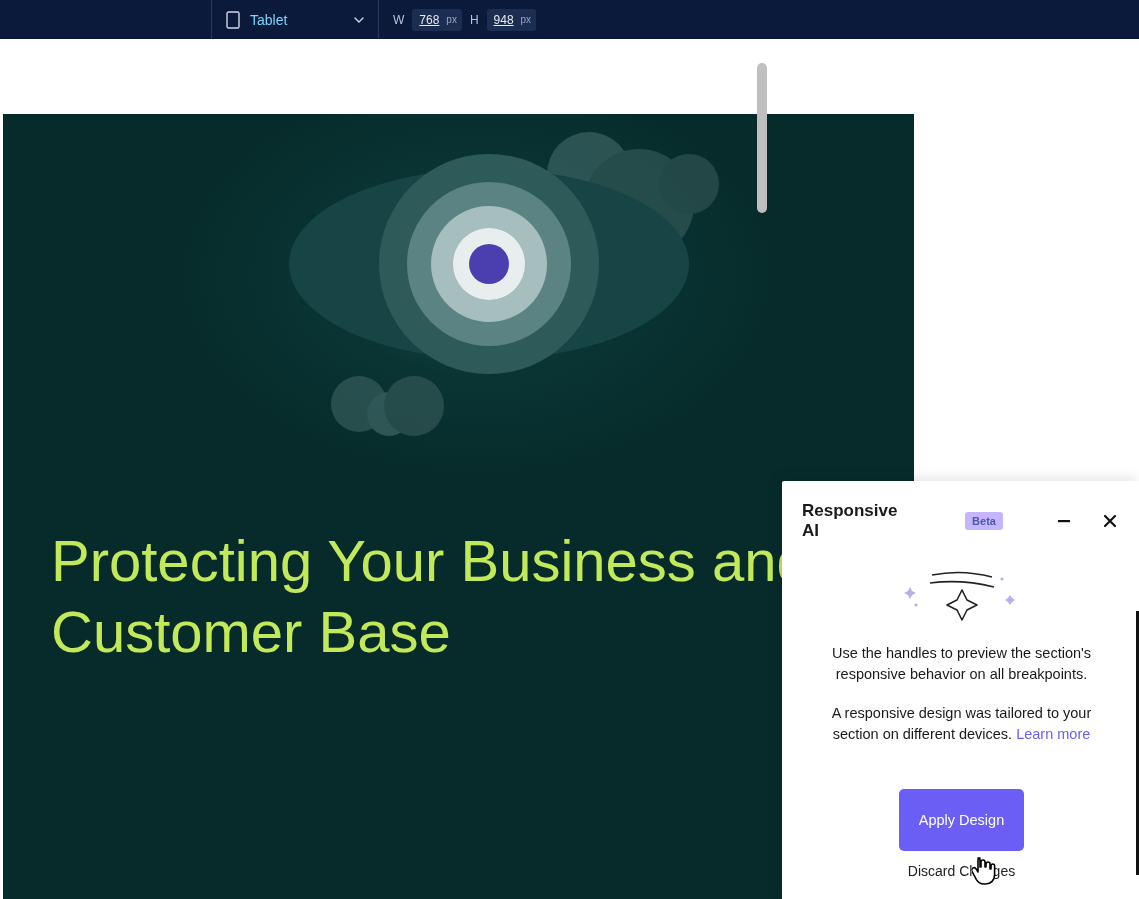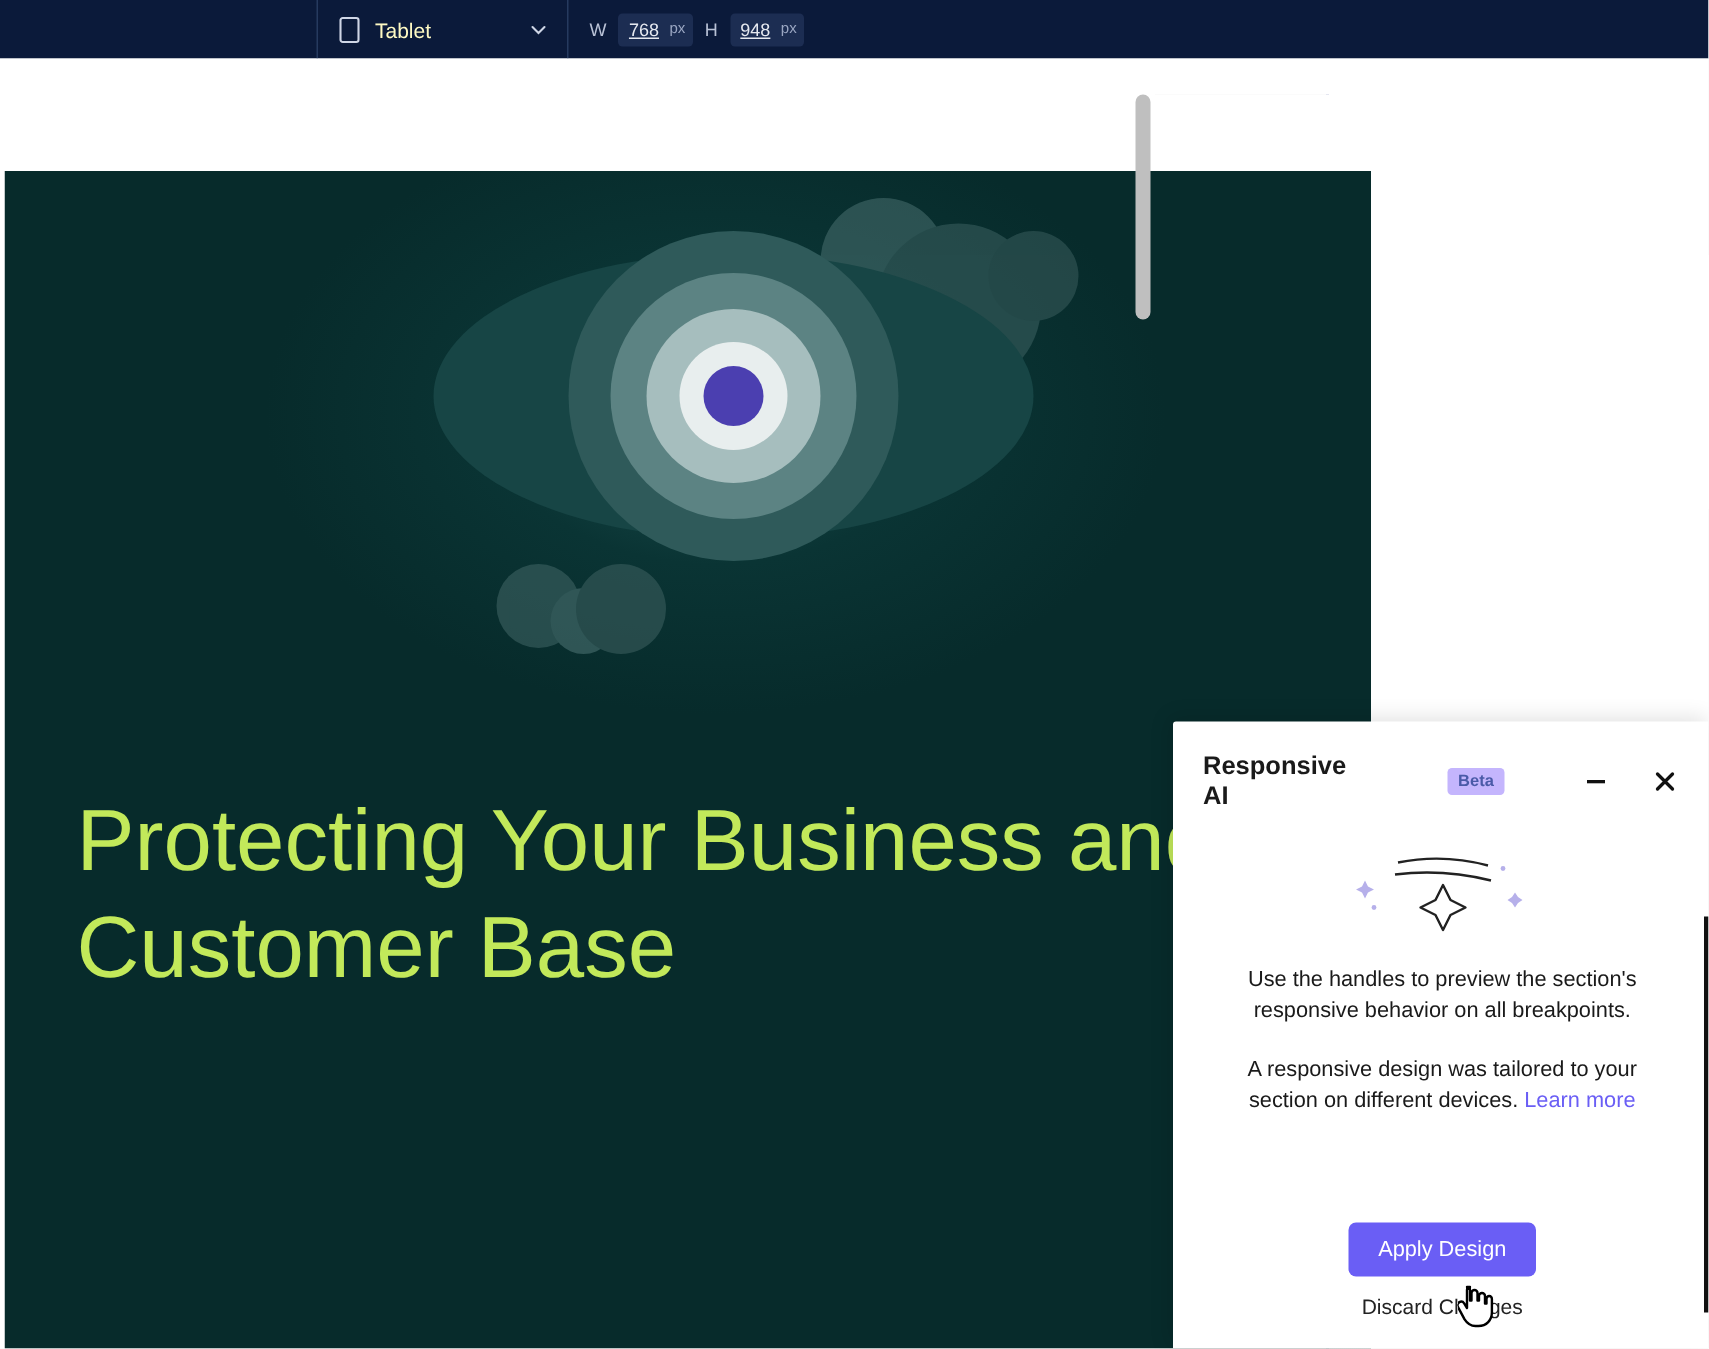--- a/index.html
+++ b/index.html
@@ -26,21 +26,21 @@
     display: flex;
     align-items: center;
     gap: 10px;
     padding: 0 14px;
     height:100%;
     border-right:1px solid #263a5f;
     width: 167px;
     cursor: pointer;
   }
   .device-icon svg { display:block; }
-  .device-label { flex:1; font-size:14px; color:#fef9c3;}
+  .device-label { flex:1; font-size:14px; color:#7dd3fc;}
   .chev svg{display:block;}
   .dims {
     display:flex; align-items:center; gap:8px; padding:0 14px;
   }
   .dim-lbl { color:#b9c2d6; font-size:12px;}
   .dim-box {
     display:flex; align-items:center;
     background:#1c2d52;
     border-radius:3px;
     height:22px;
@@ -162,21 +162,21 @@
     margin-top:auto;
     text-align:center;
     padding-bottom:4px;
   }
   .apply-btn{
     background:#6a5ef5;
     color:#fff;
     border:none;
     font-size:14.5px;
     font-weight:500;
-    padding:10px 20px;
+    padding:23px 20px;
     border-radius:5px;
     cursor:pointer;
   }
   .discard{
     margin-top:12px;
     font-size:14px;
     color:#222;
     cursor:pointer;
   }
 

